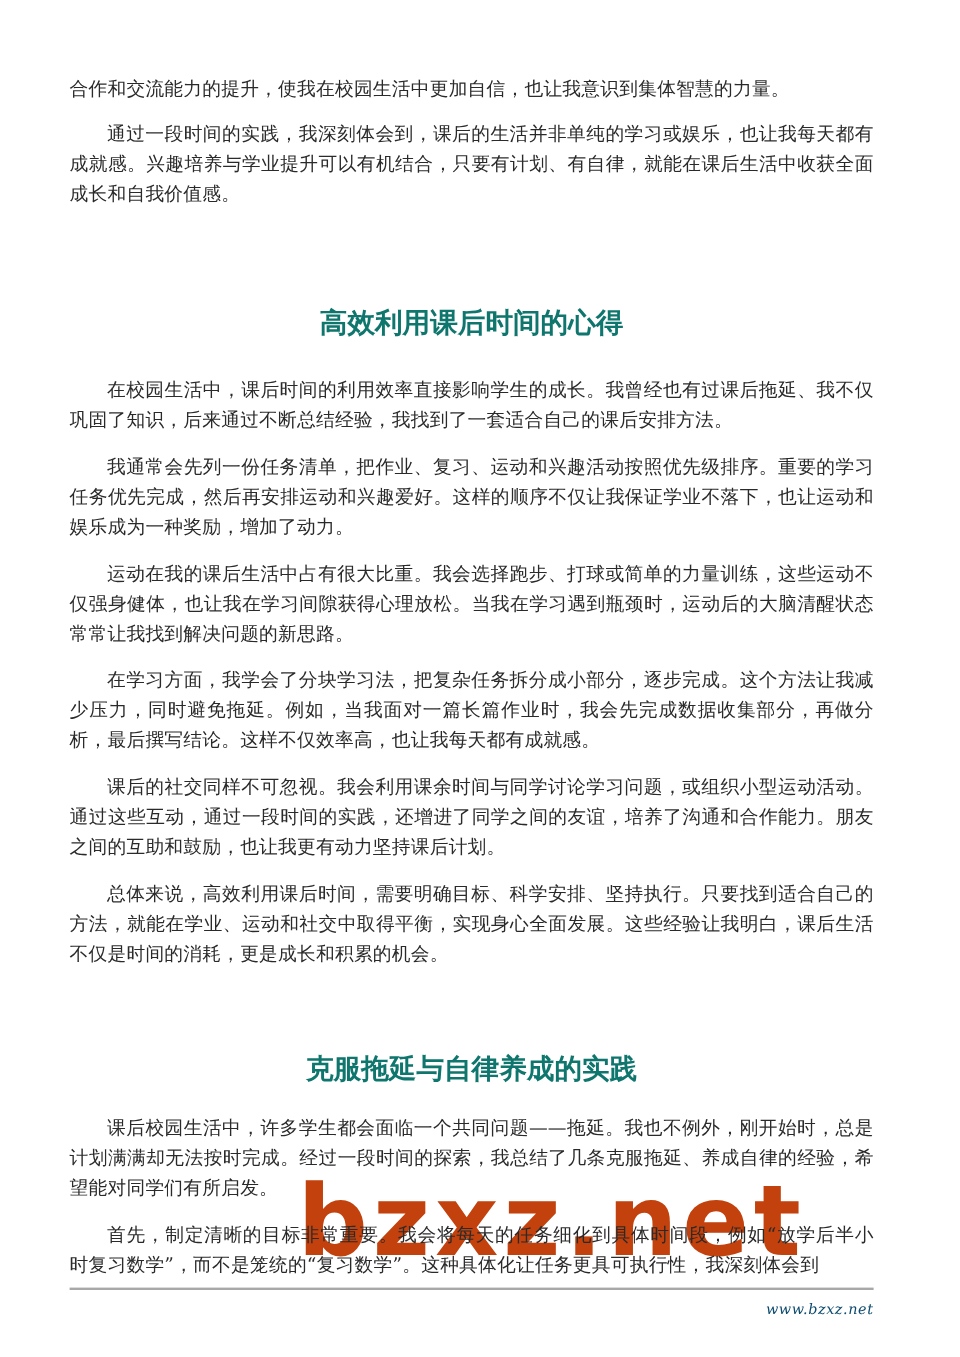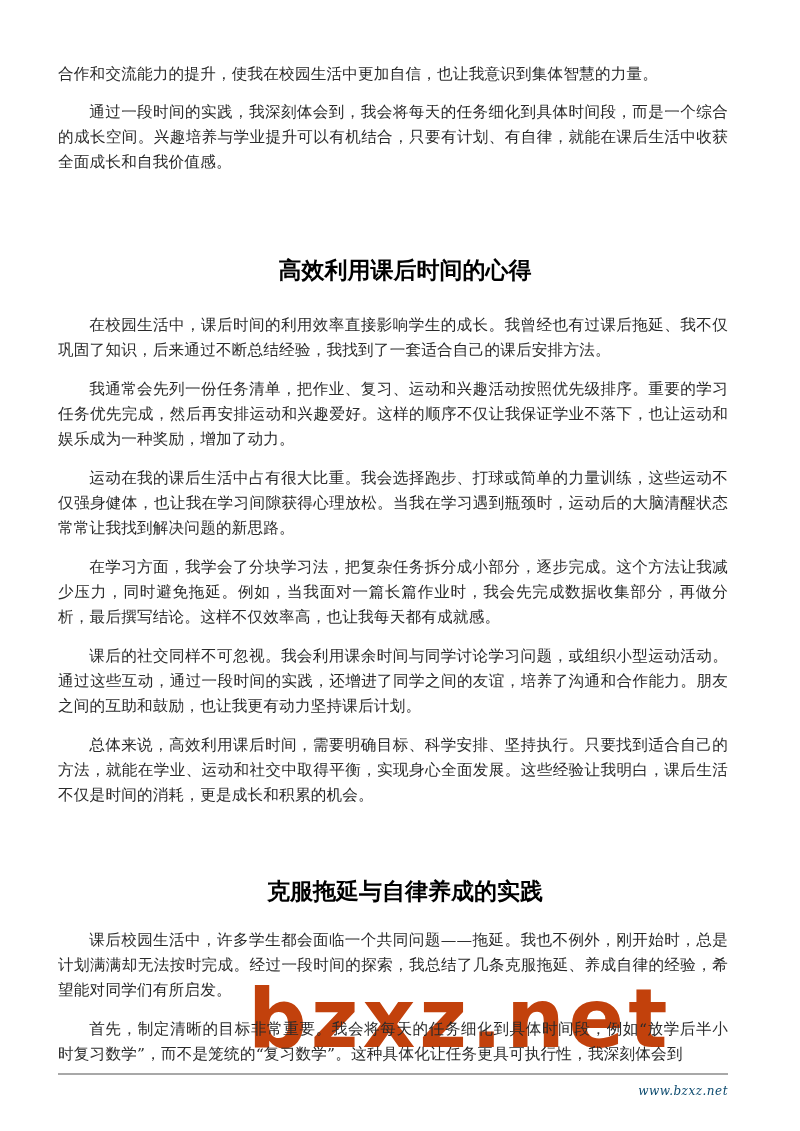--- a/index.html
+++ b/index.html
@@ -25,28 +25,28 @@
       font-size: 15.6px;
       line-height: 25px;
       margin: 0;
       text-indent: 2em;
       text-align: justify;
       letter-spacing: 0.2px;
     }
     .para.no-indent { text-indent: 0; }
     .section-title {
       position: absolute;
-      left: 12px;
+      left: 0;
       width: 670px;
       text-align: center;
       font-family: "DejaVu Sans", "Liberation Sans", sans-serif;
       font-weight: bold;
       font-size: 23px;
       line-height: 30px;
-      color: #000000;
+      color: #0f766e;
       margin: 0;
     }
     .block { position: absolute; left: 0; width: 670px; }
     .footer-rule {
       position: absolute;
       left: 58px;
       top: 1073px;
       width: 670px;
       height: 2px;
       background: #a8a8a8;
@@ -78,21 +78,21 @@
   </style>
 </head>
 <body>
 
 <div class="watermark">bzxz.net</div>
 
 <div class="page content-layer">
 
   <div class="block" style="top:62px;">
     <p class="para no-indent" style="margin-bottom:13px;">合作和交流能力的提升，使我在校园生活中更加自信，也让我意识到集体智慧的力量。</p>
-    <p class="para">通过一段时间的实践，我深刻体会到，我会将每天的任务细化到具体时间段，而是一个综合的成长空间。兴趣培养与学业提升可以有机结合，只要有计划、有自律，就能在课后生活中收获全面成长和自我价值感。</p>
+    <p class="para">通过一段时间的实践，我深刻体会到，课后的生活并非单纯的学习或娱乐，也让我每天都有成就感。兴趣培养与学业提升可以有机结合，只要有计划、有自律，就能在课后生活中收获全面成长和自我价值感。</p>
   </div>
 
   <h2 class="section-title" style="top:255px;">高效利用课后时间的心得</h2>
   <div class="block" style="top:313px;">
     <p class="para" style="margin-bottom:14px;">在校园生活中，课后时间的利用效率直接影响学生的成长。我曾经也有过课后拖延、我不仅巩固了知识，后来通过不断总结经验，我找到了一套适合自己的课后安排方法。</p>
     <p class="para" style="margin-bottom:14px;">我通常会先列一份任务清单，把作业、复习、运动和兴趣活动按照优先级排序。重要的学习任务优先完成，然后再安排运动和兴趣爱好。这样的顺序不仅让我保证学业不落下，也让运动和娱乐成为一种奖励，增加了动力。</p>
     <p class="para" style="margin-bottom:14px;">运动在我的课后生活中占有很大比重。我会选择跑步、打球或简单的力量训练，这些运动不仅强身健体，也让我在学习间隙获得心理放松。当我在学习遇到瓶颈时，运动后的大脑清醒状态常常让我找到解决问题的新思路。</p>
     <p class="para" style="margin-bottom:14px;">在学习方面，我学会了分块学习法，把复杂任务拆分成小部分，逐步完成。这个方法让我减少压力，同时避免拖延。例如，当我面对一篇长篇作业时，我会先完成数据收集部分，再做分析，最后撰写结论。这样不仅效率高，也让我每天都有成就感。</p>
     <p class="para" style="margin-bottom:14px;">课后的社交同样不可忽视。我会利用课余时间与同学讨论学习问题，或组织小型运动活动。通过这些互动，通过一段时间的实践，还增进了同学之间的友谊，培养了沟通和合作能力。朋友之间的互助和鼓励，也让我更有动力坚持课后计划。</p>
     <p class="para">总体来说，高效利用课后时间，需要明确目标、科学安排、坚持执行。只要找到适合自己的方法，就能在学业、运动和社交中取得平衡，实现身心全面发展。这些经验让我明白，课后生活不仅是时间的消耗，更是成长和积累的机会。</p>

